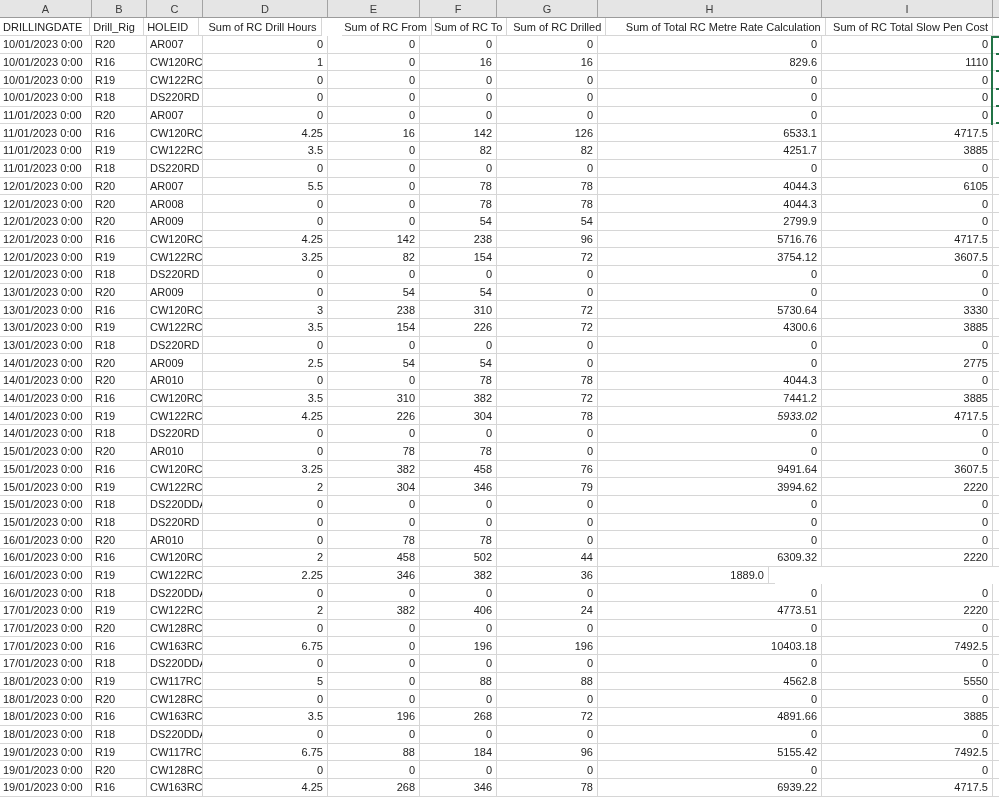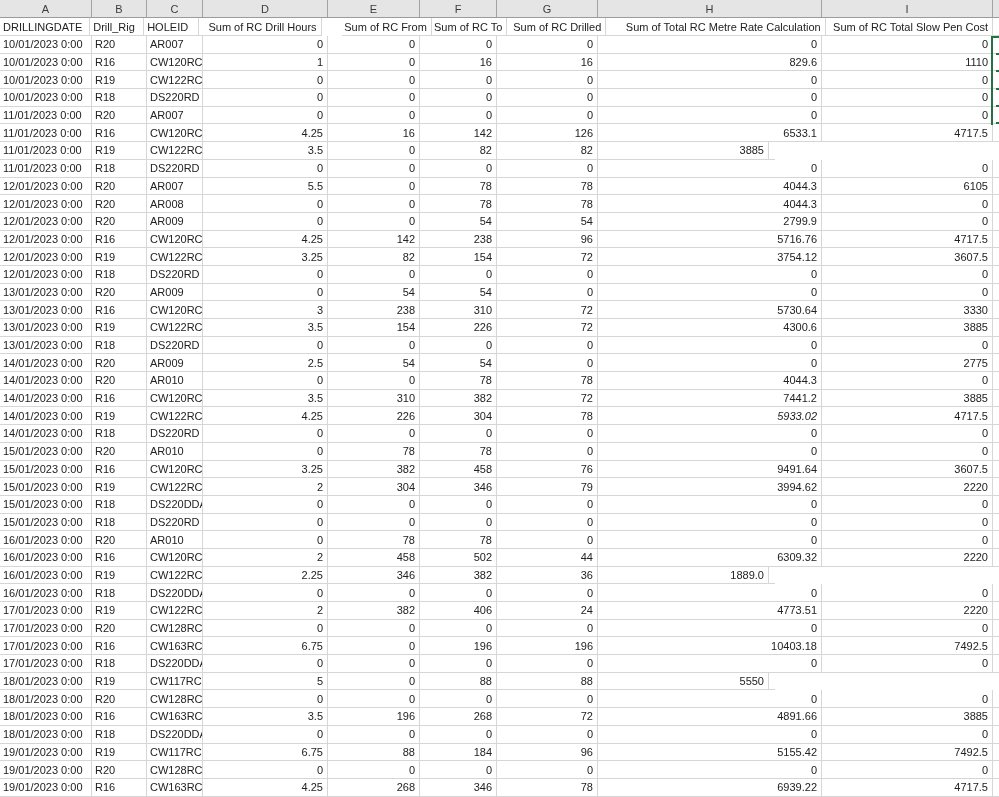--- a/index.html
+++ b/index.html
@@ -161,20 +161,21 @@
         <div class="c sliver" style="width: 6px;"></div>
       </div>
       <div class="row">
         <div class="c" style="width: 92px;">11/01/2023 0:00</div>
         <div class="c" style="width: 55px;">R19</div>
         <div class="c" style="width: 56px;">CW122RC</div>
         <div class="c num" style="width: 125px;">3.5</div>
         <div class="c num" style="width: 92px;">0</div>
         <div class="c num" style="width: 77px;">82</div>
         <div class="c num" style="width: 101px;">82</div>
+        <div class="c num" style="width: 224px;">4251.7</div>
         <div class="c num" style="width: 171px;">3885</div>
         <div class="c sliver" style="width: 6px;"></div>
       </div>
       <div class="row">
         <div class="c" style="width: 92px;">11/01/2023 0:00</div>
         <div class="c" style="width: 55px;">R18</div>
         <div class="c" style="width: 56px;">DS220RD</div>
         <div class="c num" style="width: 125px;">0</div>
         <div class="c num" style="width: 92px;">0</div>
         <div class="c num" style="width: 77px;">0</div>
@@ -519,20 +520,21 @@
         <div class="c sliver" style="width: 6px;"></div>
       </div>
       <div class="row">
         <div class="c" style="width: 92px;">18/01/2023 0:00</div>
         <div class="c" style="width: 55px;">R19</div>
         <div class="c" style="width: 56px;">CW117RC</div>
         <div class="c num" style="width: 125px;">5</div>
         <div class="c num" style="width: 92px;">0</div>
         <div class="c num" style="width: 77px;">88</div>
         <div class="c num" style="width: 101px;">88</div>
+        <div class="c num" style="width: 224px;">4562.8</div>
         <div class="c num" style="width: 171px;">5550</div>
         <div class="c sliver" style="width: 6px;"></div>
       </div>
       <div class="row">
         <div class="c" style="width: 92px;">18/01/2023 0:00</div>
         <div class="c" style="width: 55px;">R20</div>
         <div class="c" style="width: 56px;">CW128RC</div>
         <div class="c num" style="width: 125px;">0</div>
         <div class="c num" style="width: 92px;">0</div>
         <div class="c num" style="width: 77px;">0</div>

